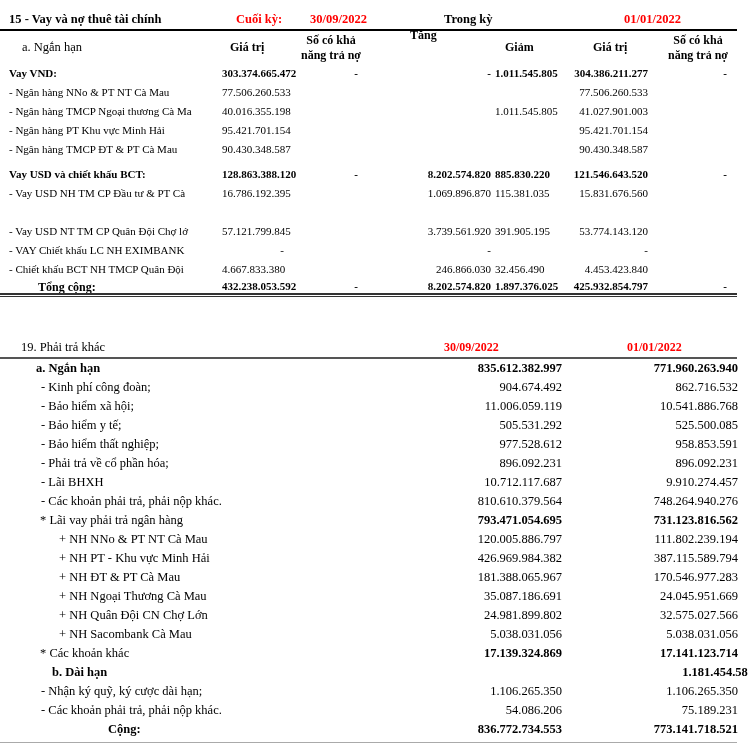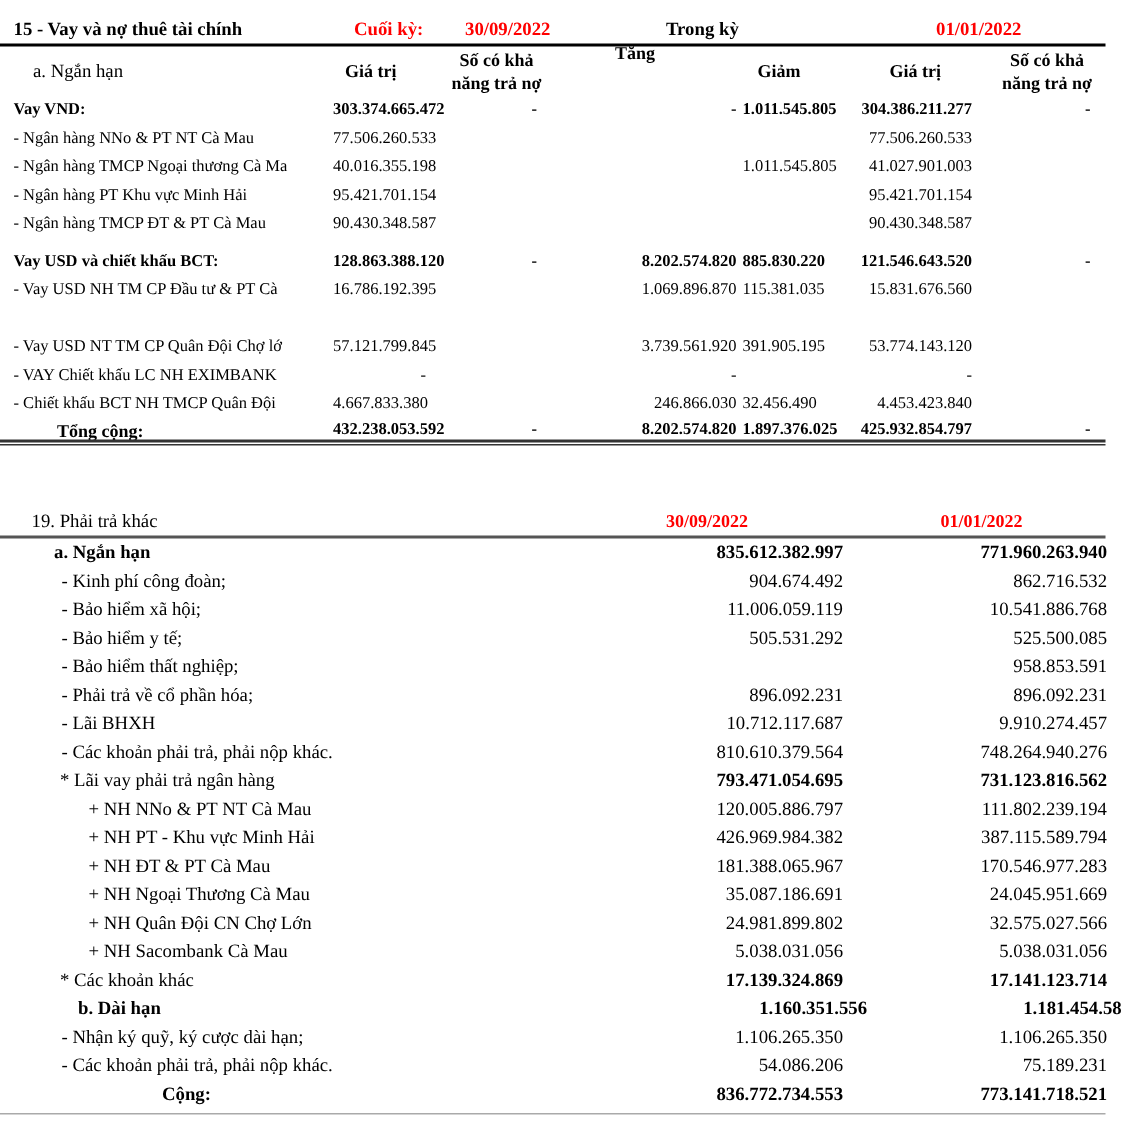--- a/index.html
+++ b/index.html
@@ -181,20 +181,21 @@
       <span class="d-v1">11.006.059.119</span>
       <span class="d-v2">10.541.886.768</span>
     </div>
   <div class="row19" style="top:88px;">
       <span class="d-label" style="left:41px;">- Bảo hiểm y tế;</span>
       <span class="d-v1">505.531.292</span>
       <span class="d-v2">525.500.085</span>
     </div>
   <div class="row19" style="top:107px;">
       <span class="d-label" style="left:41px;">- Bảo hiểm thất nghiệp;</span>
+      <span class="d-v1">977.528.612</span>
       <span class="d-v2">958.853.591</span>
     </div>
   <div class="row19" style="top:126px;">
       <span class="d-label" style="left:41px;">- Phải trả về cổ phần hóa;</span>
       <span class="d-v1">896.092.231</span>
       <span class="d-v2">896.092.231</span>
     </div>
   <div class="row19" style="top:145px;padding-left:28px;">
       <span class="d-label" style="left:41px;">- Lãi BHXH</span>
       <span class="d-v1">10.712.117.687</span>
@@ -240,21 +241,20 @@
       <span class="d-v1">5.038.031.056</span>
       <span class="d-v2">5.038.031.056</span>
     </div>
   <div class="row19" style="top:316px;">
       <span class="d-label" style="left:40px;">* Các khoản khác</span>
       <span class="d-v1 b">17.139.324.869</span>
       <span class="d-v2 b">17.141.123.714</span>
     </div>
   <div class="row19 b" style="top:335px;margin-left:16px;">
       <span class="d-label" style="left:36px;">b. Dài hạn</span>
-      <span class="d-v1">1.160.351.556</span>
       <span class="d-v2">1.181.454.581</span>
     </div>
   <div class="row19" style="top:354px;">
       <span class="d-label" style="left:41px;">- Nhận ký quỹ, ký cược dài hạn;</span>
       <span class="d-v1">1.106.265.350</span>
       <span class="d-v2">1.106.265.350</span>
     </div>
   <div class="row19" style="top:373px;">
       <span class="d-label" style="left:41px;">- Các khoản phải trả, phải nộp khác.</span>
       <span class="d-v1">54.086.206</span>

